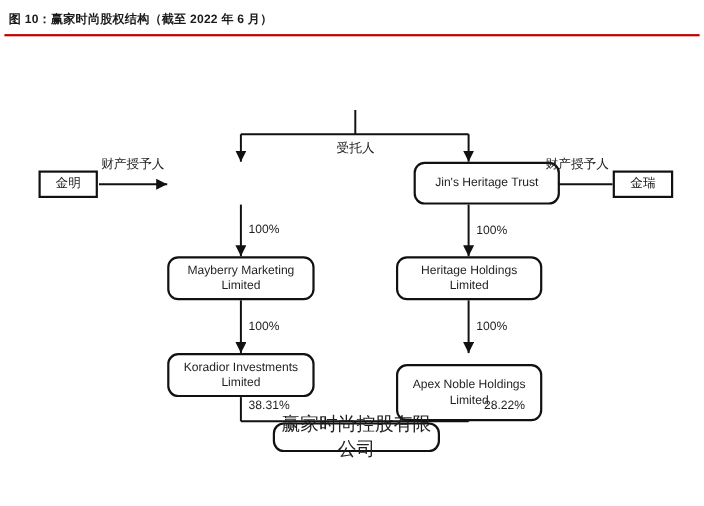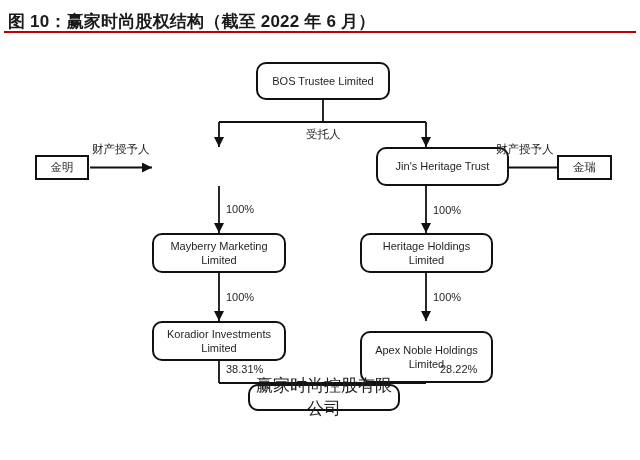--- a/index.html
+++ b/index.html
@@ -1,21 +1,21 @@
 <!DOCTYPE html>
 <html><head>
 <meta charset="utf-8">
 <style>
   html,body{margin:0;padding:0;background:#fff;}
   .canvas{
     position:relative;width:640px;height:460px;background:#ffffff;
     font-family:"Liberation Sans",sans-serif;overflow:hidden;
   }
   .title{
-    position:absolute;left:8px;top:10px;font-size:17px;font-weight:bold;
+    position:absolute;left:8px;top:10px;font-size:11px;font-weight:bold;
     color:#1a1a1a;white-space:nowrap;letter-spacing:.2px;
   }
   .title-rule{position:absolute;left:4px;top:31px;width:632px;height:2px;background:#c00000;}
   .wires{position:absolute;left:0;top:0;}
   .node{
     position:absolute;box-sizing:border-box;border:2px solid #111;background:#fff;
     display:flex;align-items:center;justify-content:center;text-align:center;
     font-size:11px;line-height:1.3;color:#1f1f1f;white-space:pre-line;padding:0 2px;
   }
   .round{border-radius:10px;}
@@ -47,21 +47,20 @@
       <path d="M426,186 V233" marker-end="url(#arrow)"></path>
       <path d="M219,273 V321" marker-end="url(#arrow)"></path>
       <path d="M426,273 V321" marker-end="url(#arrow)"></path>
       <path d="M219,361 V383"></path>
       <path d="M426,361 V383"></path>
       <path d="M219,383 H426"></path>
       <path d="M323,383 V405" marker-end="url(#arrow)"></path>
     </g>
   </svg>
 
-  <div class="node round" style="left:256px;top:62px;width:134px;height:38px;">BOS Trustee Limited</div>
 
 
   <div class="node round" style="left:376px;top:147px;width:133px;height:39px;">Jin's Heritage Trust</div>
 
   <div class="node" style="left:35px;top:155px;width:54px;height:25px;font-size:11.5px;">金明</div>
 
   <div class="node" style="left:557px;top:155px;width:55px;height:25px;font-size:11.5px;">金瑞</div>
 
   <div class="node round" style="left:152px;top:233px;width:134px;height:40px;">Mayberry Marketing
 Limited</div>

